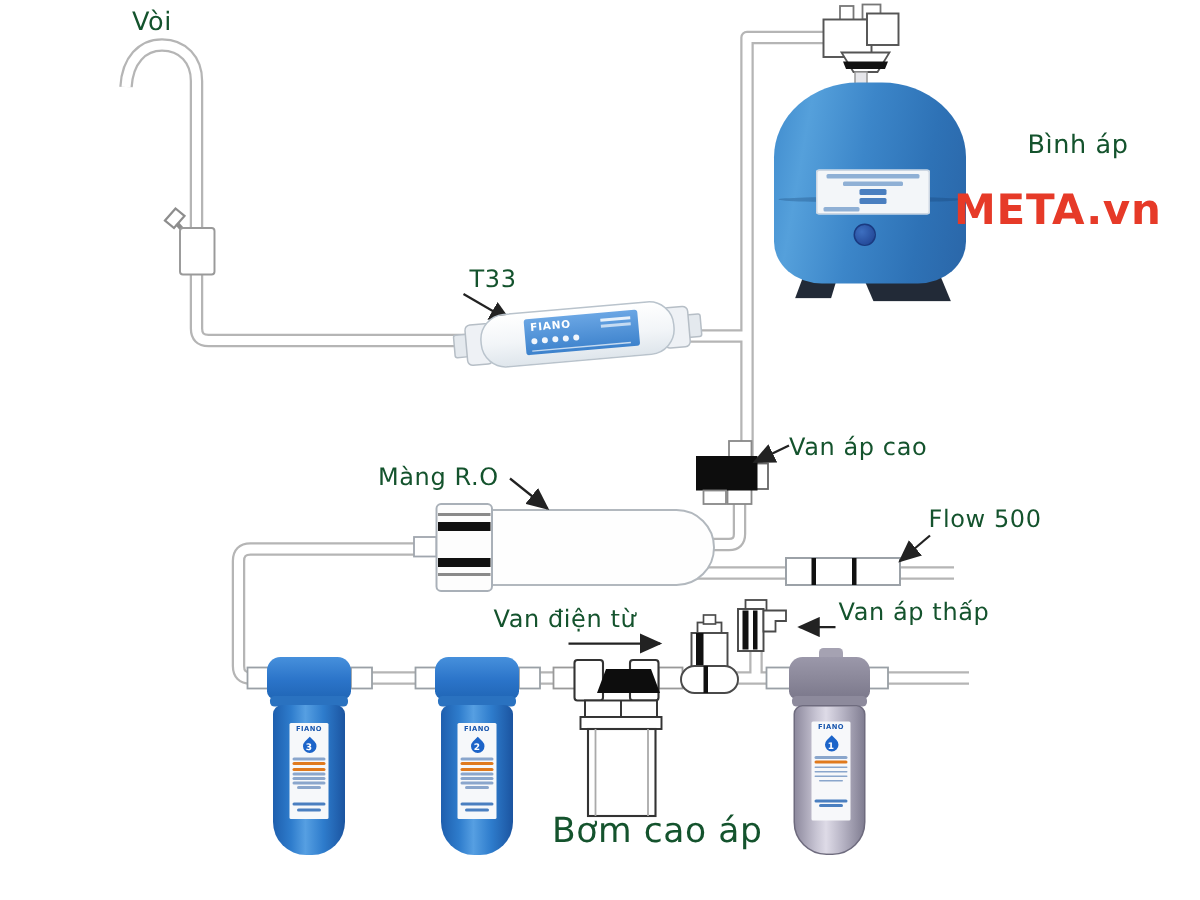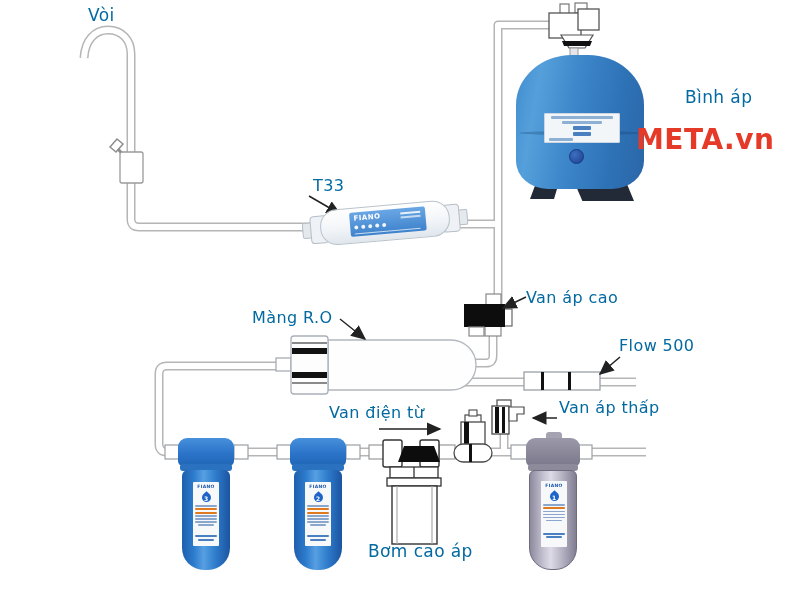--- a/index.html
+++ b/index.html
@@ -1,19 +1,19 @@
 <!DOCTYPE html>
 <html><head>
 <meta charset="utf-8">
 <style>
   html,body{margin:0;padding:0;background:#fff;}
   .stage{position:relative;width:800px;height:600px;background:#fff;overflow:hidden;
          font-family:"DejaVu Sans","Liberation Sans",sans-serif;}
   .stage svg{position:absolute;left:0;top:0;}
-  .lbl{position:absolute;color:#0369a1;font-size:16px;letter-spacing:.4px;white-space:nowrap;}
+  .lbl{position:absolute;color:#14532d;font-size:16px;letter-spacing:.4px;white-space:nowrap;}
   .lbl-big{font-size:19px;}
   .watermark{position:absolute;left:636px;top:123px;font-size:28px;font-weight:800;
              color:#e63a28;letter-spacing:.5px;white-space:nowrap;}
   
   .tank{position:absolute;left:516px;top:55px;width:130px;height:150px;}
   .tank-body{position:absolute;left:0;top:0;width:128px;height:134px;
     background:linear-gradient(100deg,#3f8bcd 0%,#55a0db 18%,#3c86c9 45%,#2e72b6 75%,#2a66a8 100%);
     border-radius:56px 56px 32px 32px / 50px 50px 28px 28px;}
   .tank-seam{position:absolute;left:3px;top:76px;width:122px;height:4px;
     background:rgba(18,56,104,.28);border-radius:50%;}
@@ -310,16 +310,16 @@
   </div>
 
   <div class="lbl" style="left:88px;top:5px;font-size:17px;">Vòi</div>
   <div class="lbl" style="left:313px;top:176px;">T33</div>
   <div class="lbl" style="left:647px;top:87px;font-size:17px;margin-left:38px;">Bình áp</div>
   <div class="lbl" style="left:526px;top:288px;text-align:right;">Van áp cao</div>
   <div class="lbl" style="left:252px;top:308px;">Màng R.O</div>
   <div class="lbl" style="left:619px;top:336px;">Flow 500</div>
   <div class="lbl" style="left:329px;top:403px;">Van điện từ</div>
   <div class="lbl" style="left:559px;top:398px;">Van áp thấp</div>
-  <div class="lbl" style="left:368px;top:541px;font-size:17px;text-align:right;">Bơm cao áp</div>
+  <div class="lbl" style="left:368px;top:541px;font-size:23px;text-align:right;">Bơm cao áp</div>
 
   <div class="watermark">META.vn</div>
 </div>
 
 </body></html>

